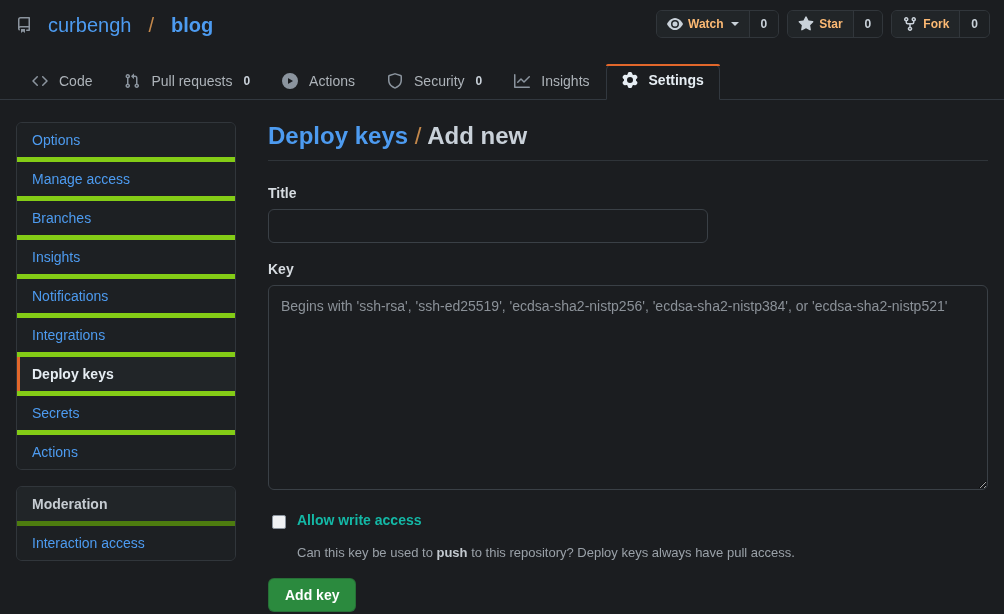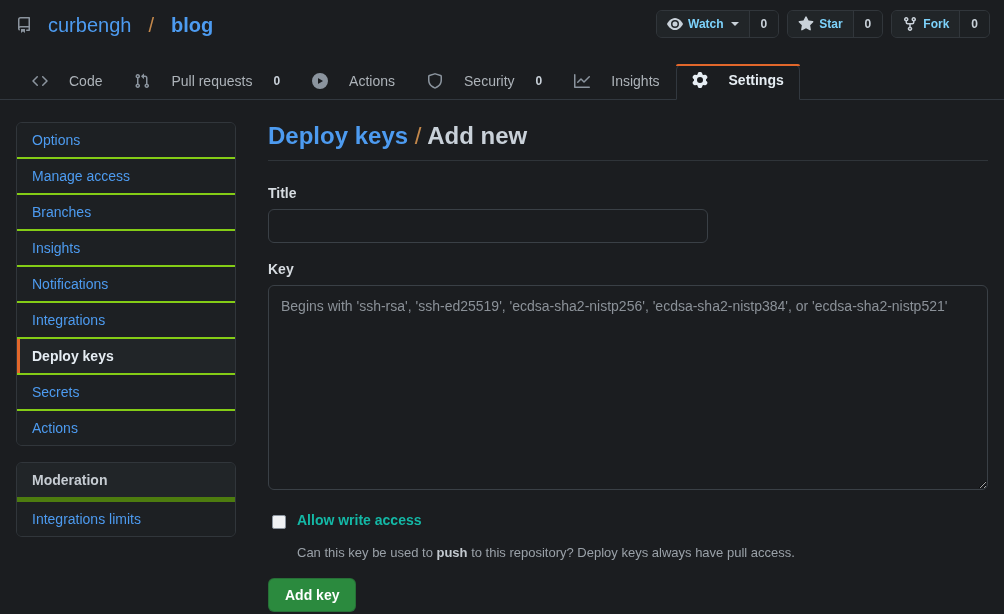--- a/index.html
+++ b/index.html
@@ -48,21 +48,21 @@
     height: 28px;
     background: #212528;
   }
   .btn-group .bg-main {
     display: flex;
     align-items: center;
     gap: 5px;
     padding: 0 10px;
     font-size: 12px;
     font-weight: bold;
-    color: #7dd3fc;
+    color: #fdba74;
     background: #212528;
     cursor: pointer;
     white-space: nowrap;
   }
   .btn-group .bg-count {
     display: flex;
     align-items: center;
     padding: 0 11px;
     font-size: 12px;
     font-weight: bold;
@@ -92,21 +92,21 @@
     content: "";
     position: absolute;
     left: 0; right: 0; bottom: 0;
     height: 1px;
     background: #32383f;
   }
   .tab {
     position: relative;
     display: flex;
     align-items: center;
-    gap: 21px;
+    gap: 11px;
     padding: 8px 16px 11px 16px;
     font-size: 14px;
     color: #adb3b9;
     cursor: pointer;
     text-decoration: none;
     white-space: nowrap;
     z-index: 2;
     margin-top: 13px;
   }
   .tab .tcount {
@@ -157,21 +157,21 @@
     background: #212528;
     border-bottom: 5px solid #4d7c0f;
   }
   .menu-item {
     position: relative;
     display: block;
     padding: 9px 15px;
     font-size: 14px;
     color: #4d9bf0;
     text-decoration: none;
-    border-bottom: 2px solid #84cc16;
+    border-bottom: 5px solid #84cc16;
     cursor: pointer;
     background: #1d2023;
   }
   .menu-item:last-child { border-bottom: none; }
   .menu-item.selected {
     color: #e6edf3;
     font-weight: bold;
     background: #212528;
     padding-left: 15px;
   }
@@ -407,21 +407,21 @@
       <a class="menu-item" href="#">Insights</a>
       <a class="menu-item" href="#">Notifications</a>
       <a class="menu-item" href="#">Integrations</a>
       <a class="menu-item selected" href="#">Deploy keys</a>
       <a class="menu-item" href="#">Secrets</a>
       <a class="menu-item" href="#">Actions</a>
     </div>
 
     <div class="menu">
       <div class="menu-heading">Moderation</div>
-      <a class="menu-item" href="#">Integrations limits</a>
+      <a class="menu-item" href="#">Interaction access</a>
     </div>
   </aside>
 
   <section class="main">
     <h1 class="page-title">
       <a class="crumb-link" href="#">Deploy keys</a>
       <span class="crumb-sep">/</span>
       <span class="crumb-current">Add new</span>
     </h1>
 

